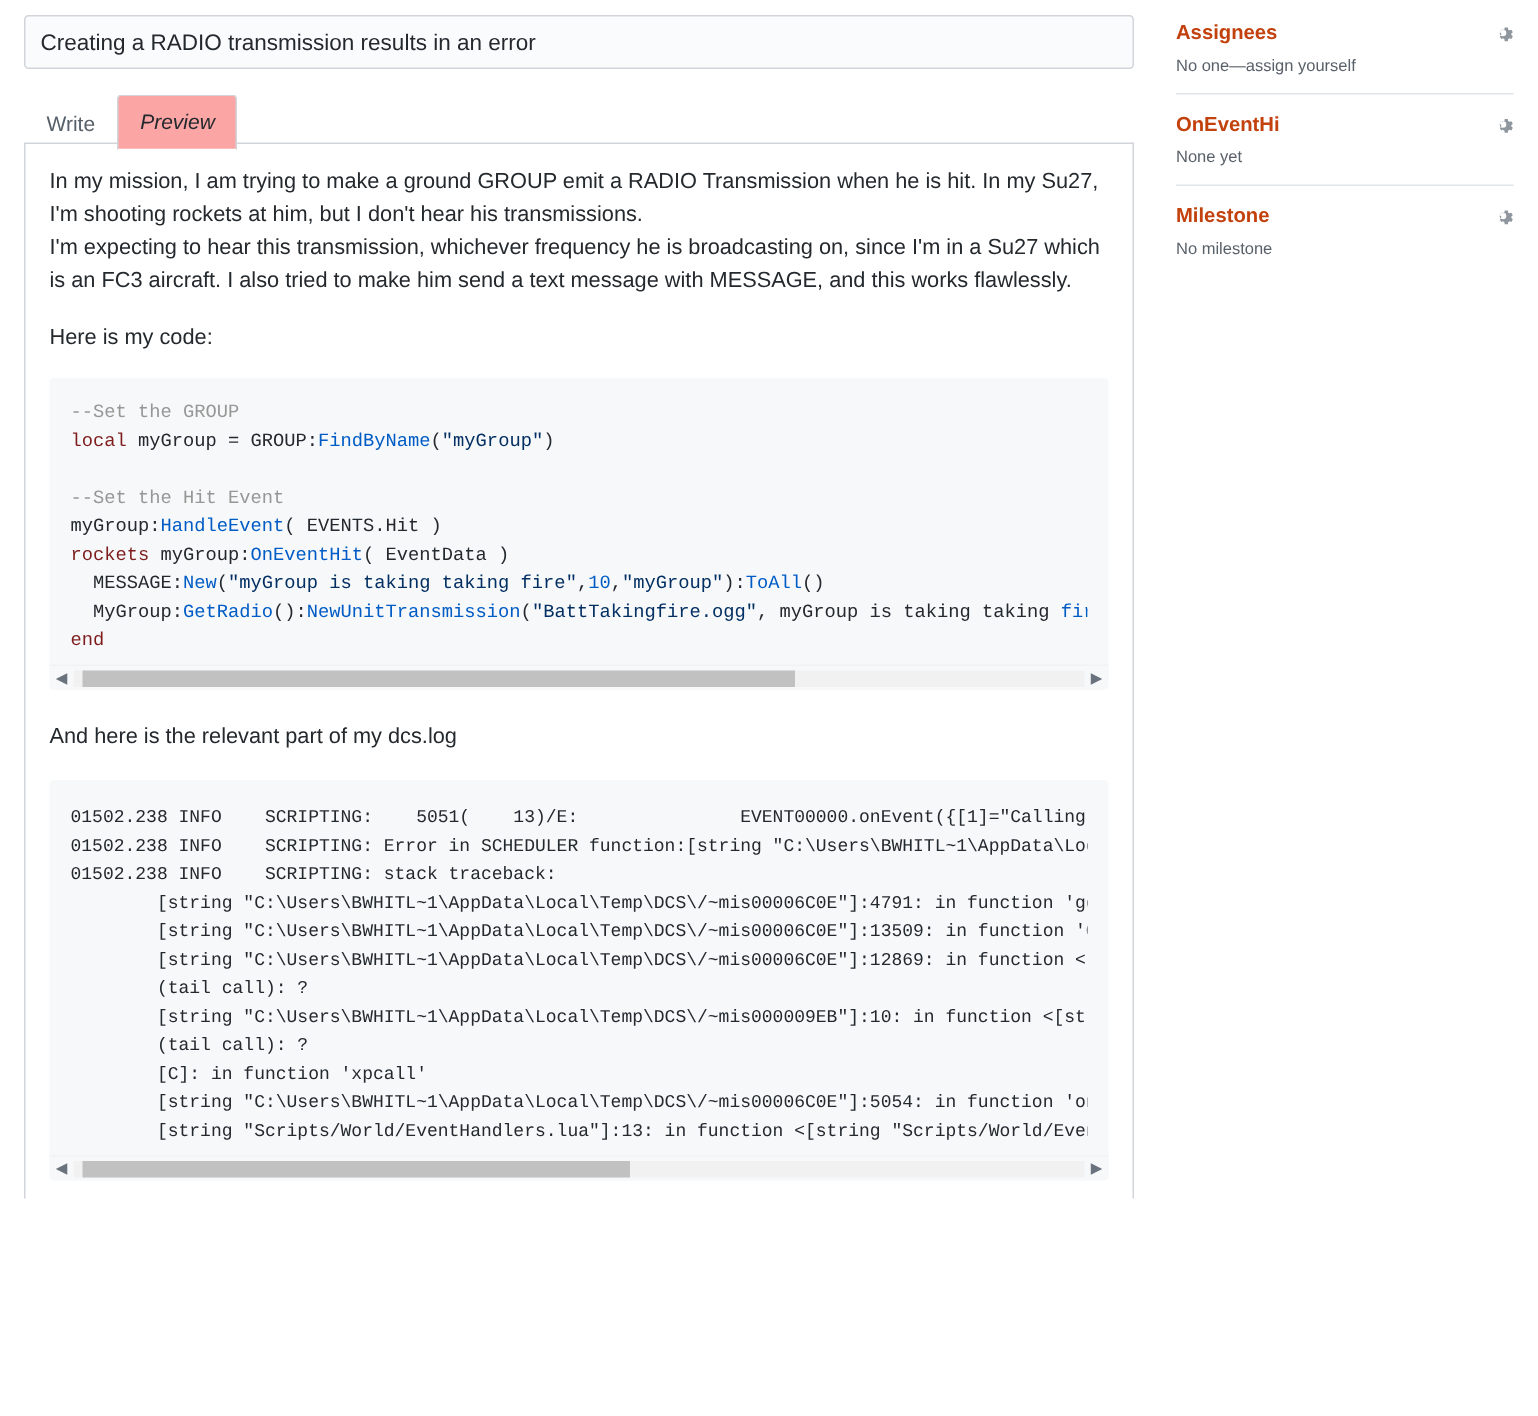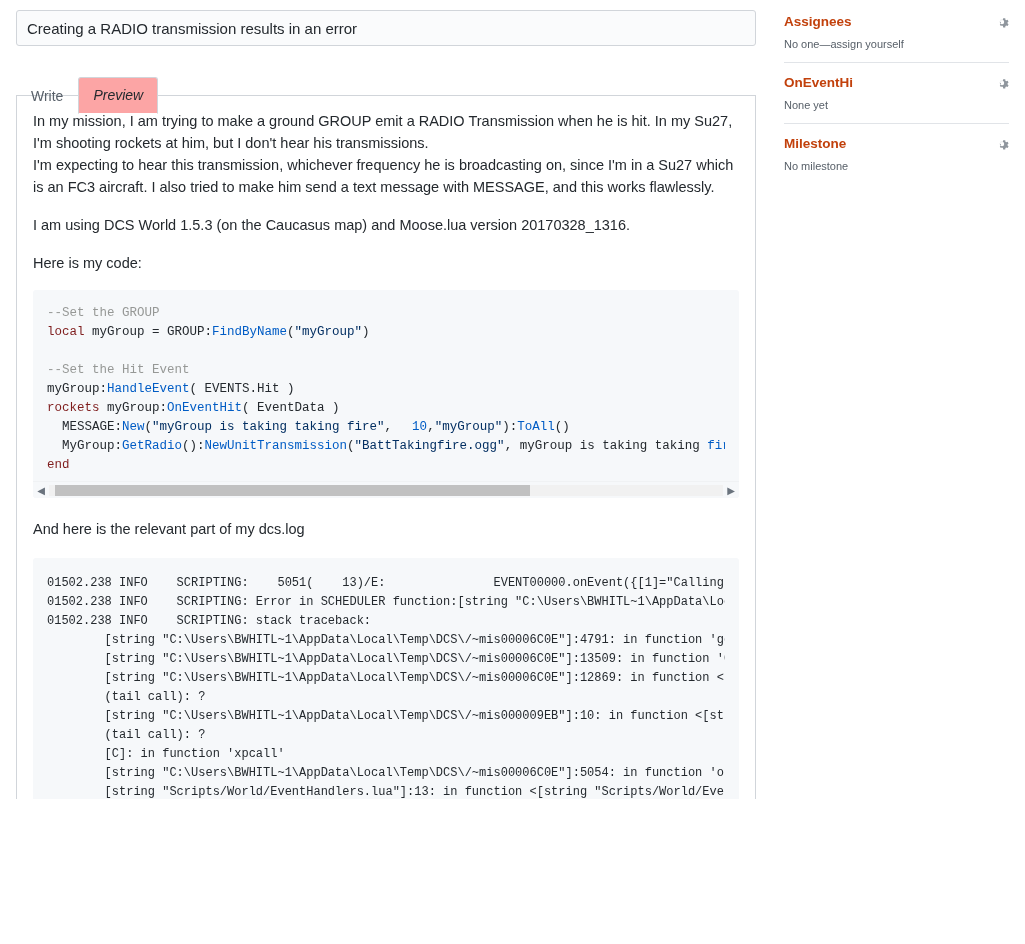--- a/index.html
+++ b/index.html
@@ -54,21 +54,21 @@
   .tab {
     padding: 8px 14px 9px 14px;
     font-size: 14px;
     color: #586069;
     cursor: pointer;
     line-height: 18px;
     border: 1px solid transparent;
     border-bottom: none;
     border-radius: 3px 3px 0 0;
     position: relative;
-    top: 19px;
+    top: 5px;
     background: transparent;
   }
   .tab.active {
     background: #fca5a5;
     border-color: #d1d5da;
     color: #24292e;
     border-bottom: 1px solid #fff;
     font-style: italic;
   }
 
@@ -136,21 +136,21 @@
     height: 11px;
     background: #c1c1c1;
     border-radius: 0;
   }
 
   
   .c-com { color: #969896; }
   .c-kw  { color: #7f1d1d; }
   .c-fn  { color: #005cc5; }
   .c-str { color: #032f62; }
-  .c-num { color: #005cc5; margin-left: 20px; }
+  .c-num { color: #005cc5; }
 
   
   .footer {
     border-top: 1px solid #e1e4e8;
     margin: 12px -16px 0 -16px;
     padding: 12px 16px 14px 16px;
     display: flex;
     align-items: center;
     justify-content: space-between;
   }
@@ -232,21 +232,20 @@
 
     <div class="tabbar">
       <div class="tab">Write</div>
       <div class="tab active">Preview</div>
     </div>
 
     <div class="preview-body">
 
       <p style="white-space:pre-line">In my mission, I am trying to make a ground GROUP emit a RADIO Transmission when he is hit. In my Su27, I'm shooting rockets at him, but I don't hear his transmissions.
 I'm expecting to hear this transmission, whichever frequency he is broadcasting on, since I'm in a Su27 which is an FC3 aircraft. I also tried to make him send a text message with MESSAGE, and this works flawlessly.</p>
-      <p>I am using DCS World 1.5.3 (on the Caucasus map) and Moose.lua version 20170328_1316.</p>
       <p>Here is my code:</p>
 
       <div class="codebox">
         <pre><span class="c-com">--Set the GROUP</span>
 <span class="c-kw">local</span> myGroup = GROUP:<span class="c-fn">FindByName</span>(<span class="c-str">"myGroup"</span>)
 
 <span class="c-com">--Set the Hit Event</span>
 myGroup:<span class="c-fn">HandleEvent</span>( EVENTS.Hit )
 <span class="c-kw">rockets</span> myGroup:<span class="c-fn">OnEventHit</span>( EventData )
   MESSAGE:<span class="c-fn">New</span>(<span class="c-str">"myGroup is taking taking fire"</span>,<span class="c-num">10</span>,<span class="c-str">"myGroup"</span>):<span class="c-fn">ToAll</span>()

